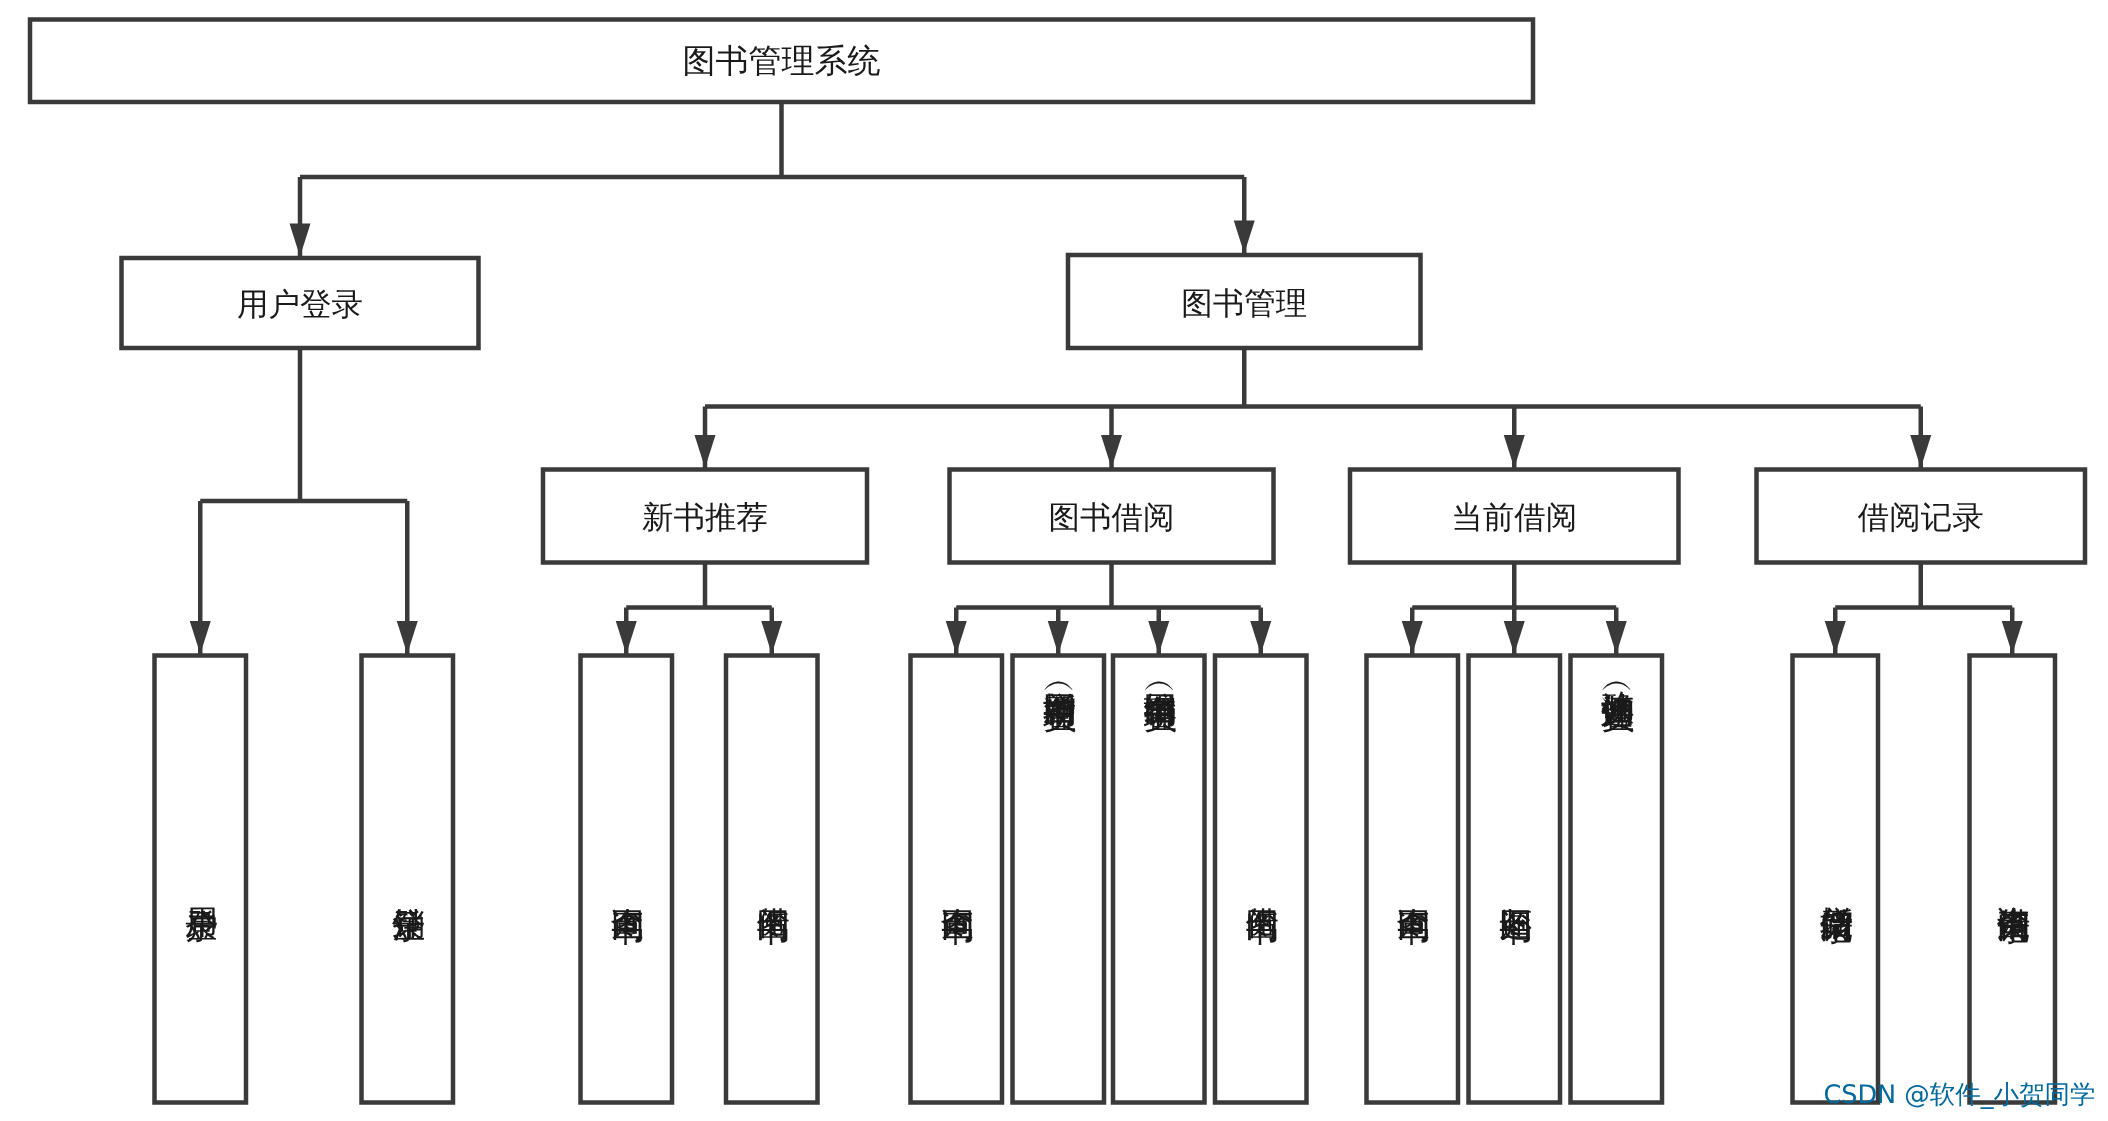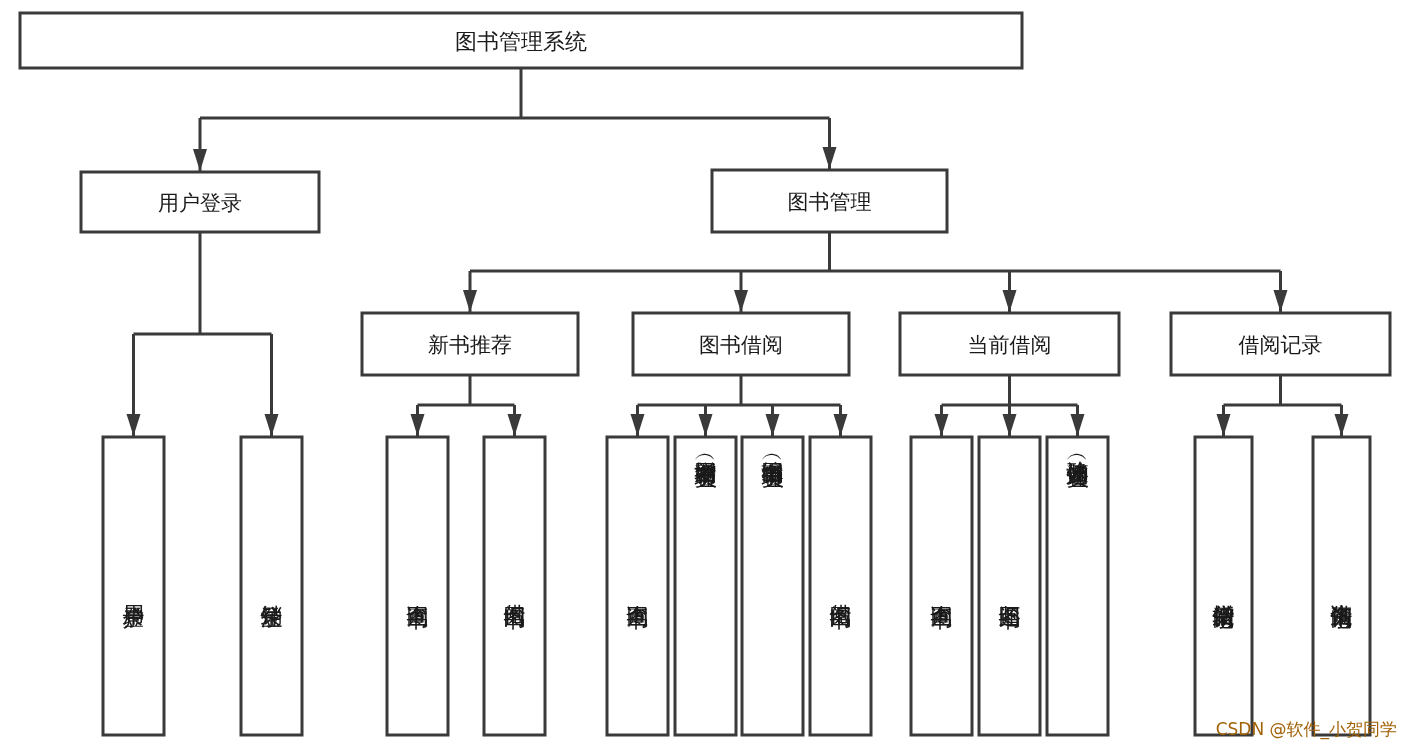--- a/index.html
+++ b/index.html
@@ -16,21 +16,21 @@
   .node-label.lvl1{font-size:22px;}
   
   .leaf-label-wrap{position:absolute;display:flex;align-items:flex-start;
                    justify-content:center;pointer-events:none;}
   .leaf-label{writing-mode:vertical-rl;text-orientation:upright;
               font-family:"DejaVu Sans","Liberation Sans",sans-serif;
               font-size:22px;line-height:1;color:#1a1a1a;white-space:nowrap;
               letter-spacing:1px;}
   .watermark{position:absolute;right:8px;bottom:6px;
              font-family:"DejaVu Sans","Liberation Sans",sans-serif;
-             font-size:17px;color:#a16207;white-space:nowrap;}
+             font-size:17px;color:#0369a1;white-space:nowrap;}
 </style>
 </head>
 <body>
 
 <div id="diagram-root">
   <svg id="diagram-svg" width="1405" height="747">
       <g>
         <line x1="521" y1="68" x2="521" y2="118" class="conn"></line>
         <line x1="200" y1="118" x2="829.5" y2="118" class="conn"></line>
         <line x1="200" y1="118" x2="200" y2="171" class="conn"></line>

